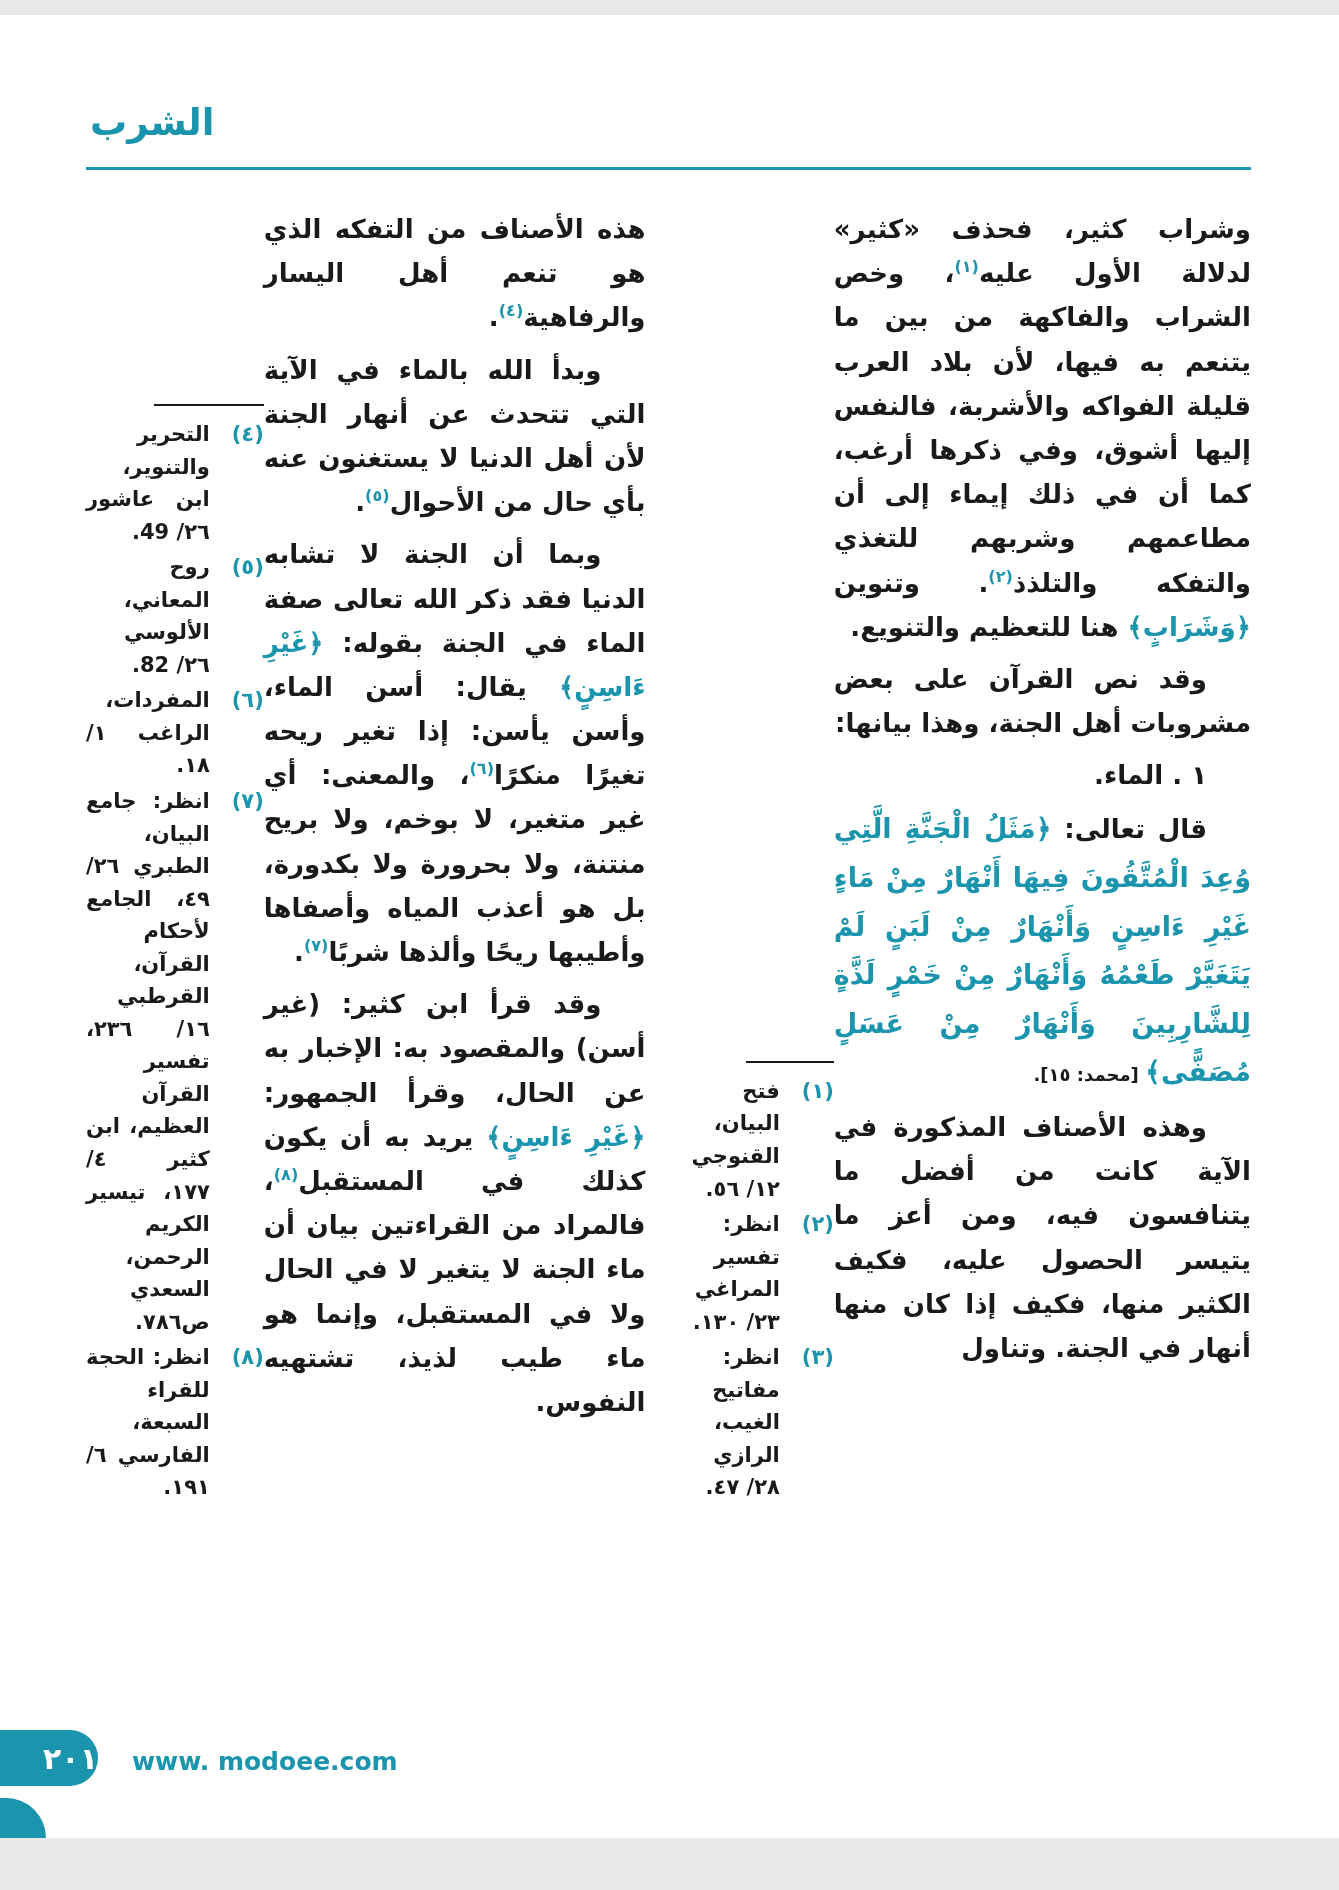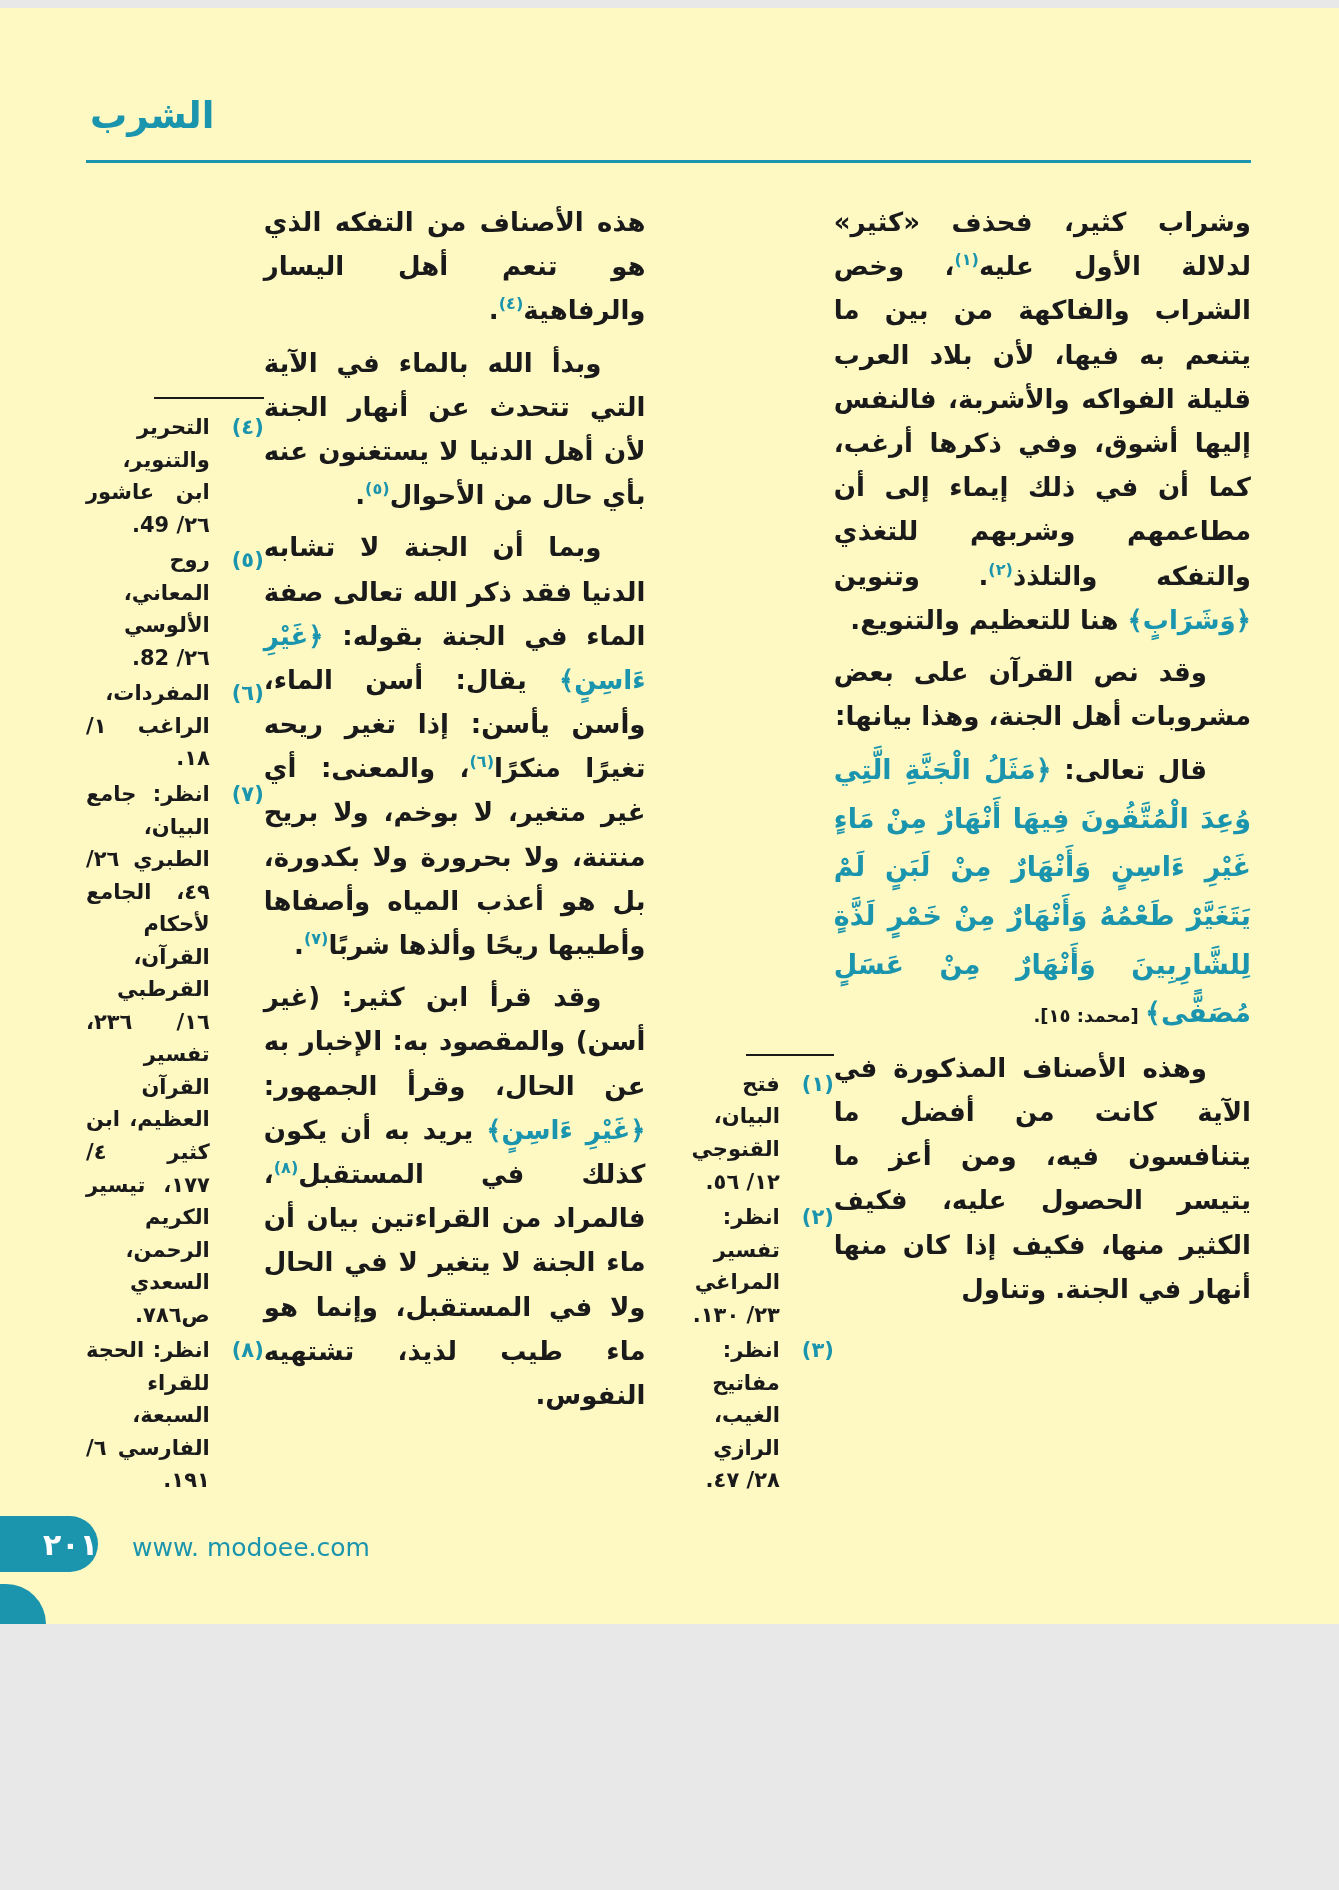--- a/index.html
+++ b/index.html
@@ -1,20 +1,20 @@
 <!DOCTYPE html>
 <html lang="ar" dir="rtl"><head>
 <meta charset="utf-8">
 <style>
   html,body { margin:0; padding:0; background:#e8e8e8; }
   .page {
     position:relative;
-    width:1339px; height:1616px;
-    margin:8px auto;
-    background:#fef9c3;
+    width:1339px; height:1823px;
+    margin:15px auto;
+    background:#ffffff;
     font-family:"DejaVu Sans", sans-serif;
     direction:rtl;
     overflow:hidden;
   }
   
   .header-title {
     position:absolute; top:86px; left:90px;
     margin:0;
     font-size:37px; font-weight:700;
     color:#1b94ae;
@@ -63,21 +63,21 @@
   .page-pill {
     position:absolute; left:0; bottom:52px;
     width:98px; height:56px;
     background:#1b94ae;
     border-radius:0 28px 28px 0;
     display:flex; align-items:center; 
     color:#ffffff; font-size:30px; font-weight:700;
   }
   .website {
     position:absolute; left:132px; bottom:62px;
-    color:#1b94ae; font-size:25px; font-weight:400;
+    color:#1b94ae; font-size:25px; font-weight:700;
     direction:ltr;
   }
   .corner-decor {
     position:absolute; left:0; bottom:0;
     width:46px; height:40px;
     background:#1b94ae;
     border-top-right-radius:46px;
   }
 </style>
 </head>
@@ -86,20 +86,21 @@
 <div class="page">
 
   <h1 class="header-title">الشرب</h1>
   <div class="header-rule"></div>
 
   <main class="content">
     <section class="column">
       <div class="paragraphs">
           <p class="para"><span class="seg-text">وشراب كثير، فحذف «كثير» لدلالة الأول عليه</span><span class="seg-ref">(١)</span><span class="seg-text">، وخص الشراب والفاكهة من بين ما يتنعم به فيها، لأن بلاد العرب قليلة الفواكه والأشربة، فالنفس إليها أشوق، وفي ذكرها أرغب، كما أن في ذلك إيماء إلى أن مطاعمهم وشربهم للتغذي والتفكه والتلذذ</span><span class="seg-ref">(٢)</span><span class="seg-text">. وتنوين </span><span class="seg-quote">﴿وَشَرَابٍ﴾</span><span class="seg-text"> هنا للتعظيم والتنويع.</span></p>
           <p class="para indent"><span class="seg-text">وقد نص القرآن على بعض مشروبات أهل الجنة، وهذا بيانها:</span></p>
+          <p class="para indent"><span class="seg-text">١ . الماء.</span></p>
           <p class="para indent verse-block"><span class="seg-text">قال تعالى: </span><span class="seg-verse">﴿مَثَلُ الْجَنَّةِ الَّتِي وُعِدَ الْمُتَّقُونَ فِيهَا أَنْهَارٌ مِنْ مَاءٍ غَيْرِ ءَاسِنٍ وَأَنْهَارٌ مِنْ لَبَنٍ لَمْ يَتَغَيَّرْ طَعْمُهُ وَأَنْهَارٌ مِنْ خَمْرٍ لَذَّةٍ لِلشَّارِبِينَ وَأَنْهَارٌ مِنْ عَسَلٍ مُصَفًّى﴾</span><span class="seg-cite"> [محمد: ١٥].</span></p>
           <p class="para indent"><span class="seg-text">وهذه الأصناف المذكورة في الآية كانت من أفضل ما يتنافسون فيه، ومن أعز ما يتيسر الحصول عليه، فكيف الكثير منها، فكيف إذا كان منها أنهار في الجنة. وتناول</span></p>
         </div>
       <div class="footnotes">
         <div class="fn-rule"></div>
         <div class="fn-list">
             <div class="fn-item">
               <span class="fn-num">(١)</span>
               <span class="fn-text">فتح البيان، القنوجي ١٢/ ٥٦.</span>
             </div>

